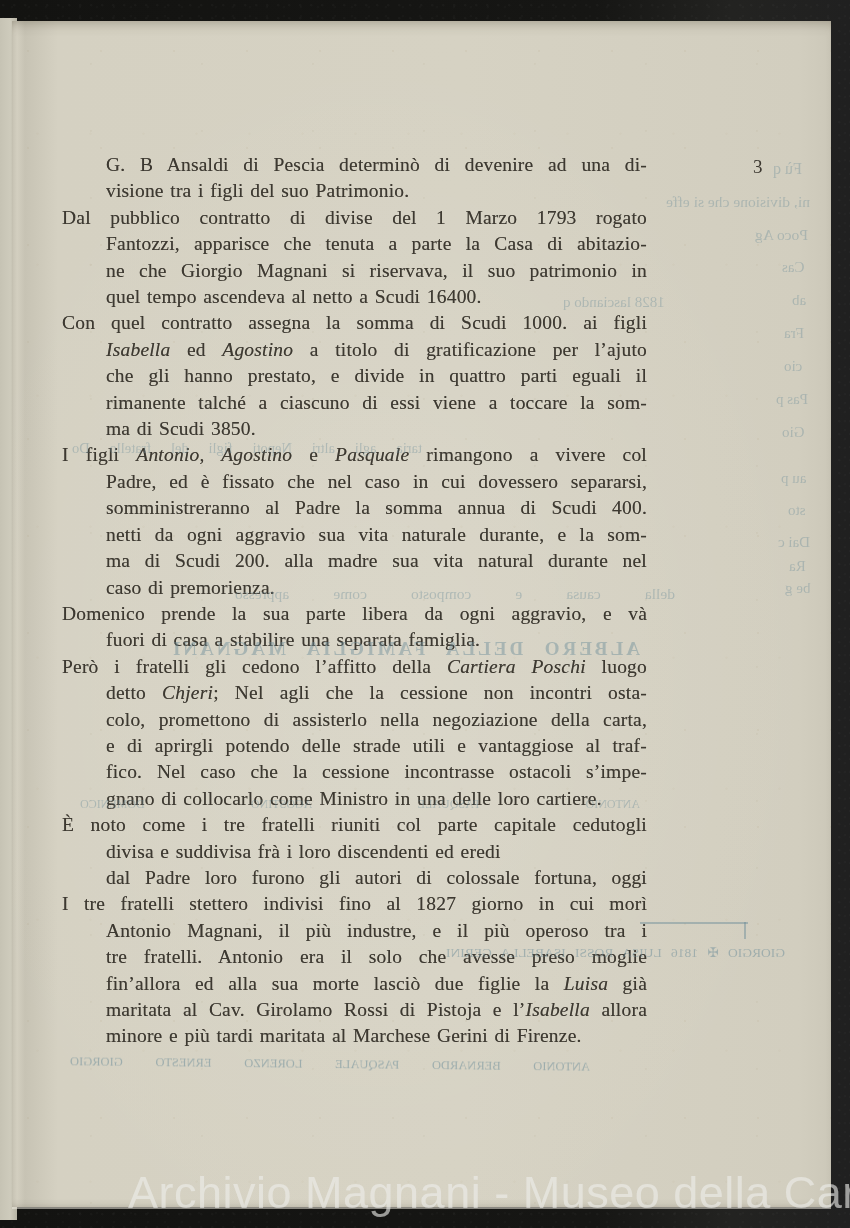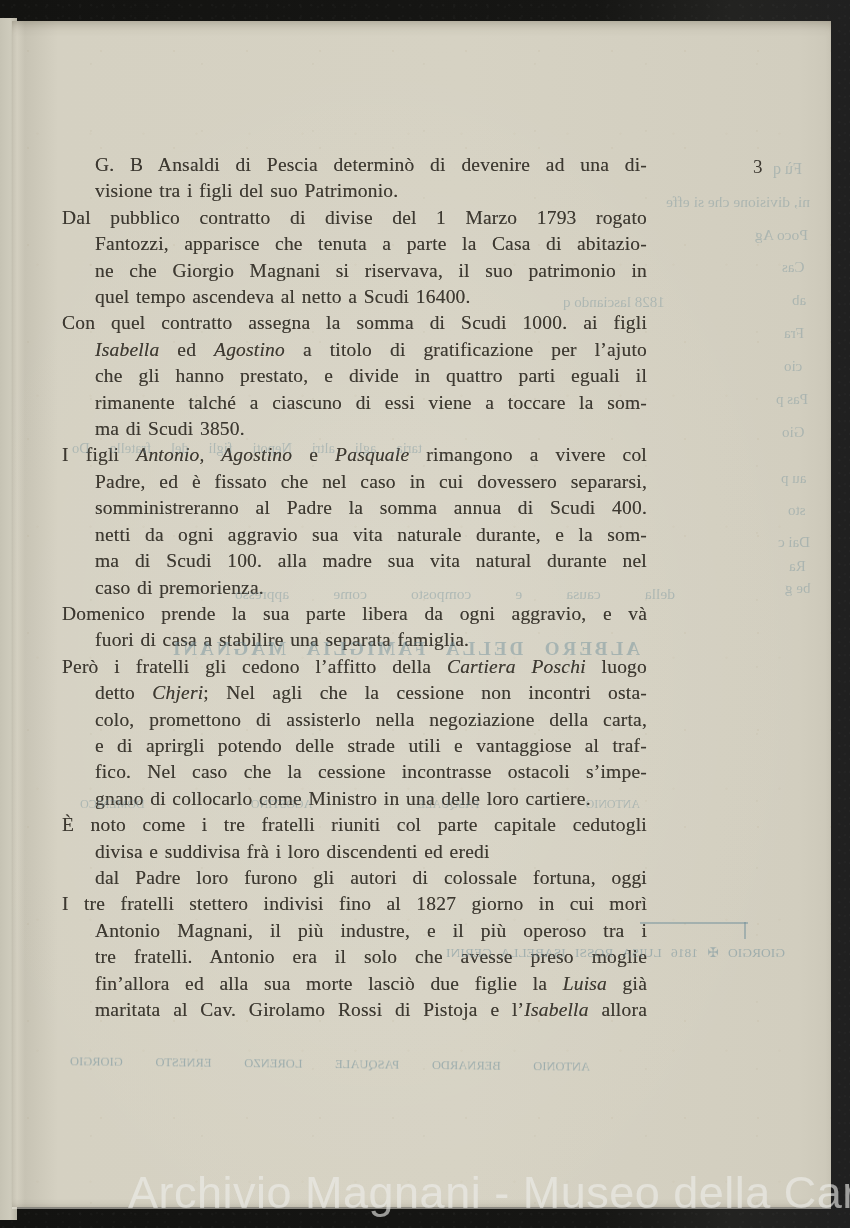--- a/index.html
+++ b/index.html
@@ -30,21 +30,21 @@
                      radial-gradient(circle at 48% 86%,rgba(150,120,70,.07) 0 .9px,transparent 1.5px);
     background-size:73px 97px,111px 67px,53px 131px;}
 
   .page-number{position:absolute;left:741px;top:135px;font-size:19px;color:#3d3931;}
 
   
   .text-block{position:absolute;left:62px;top:152px;width:585px;
     font-size:19.5px;color:#3d3931;word-spacing:1.5px;letter-spacing:.2px;
     text-shadow:0 0 .5px rgba(61,57,49,.55);}
   .ln{line-height:26.4px;white-space:normal;}
-  .ln.i{margin-left:33px;font-family:Liberation Serif, serif;}
+  .ln.i{margin-left:44px;font-family:Liberation Serif, serif;}
   .ln.j{text-align:justify;text-align-last:justify;}
   .ln i{font-style:italic;}
 
   
   .bleed-layer{position:absolute;inset:0;pointer-events:none;}
   .bleed{position:absolute;color:#6e8e9a;opacity:.38;white-space:nowrap;
     font-family:"Liberation Serif","DejaVu Serif",serif;filter:blur(.4px);
     transform:scaleX(-1);}
   .tree-line-h{position:absolute;left:640px;top:922px;width:108px;height:2px;
     background:rgba(104,138,150,.45);filter:blur(.3px);}
@@ -77,38 +77,39 @@
     <div class="ln i"><span>quel tempo ascendeva al netto a Scudi 16400.</span></div>
     <div class="ln j"><span>Con quel contratto assegna la somma di Scudi 1000. ai figli</span></div>
     <div class="ln i j"><span></span><i>Isabella</i><span> ed </span><i>Agostino</i><span> a titolo di gratificazione per l’ajuto</span></div>
     <div class="ln i j"><span>che gli hanno prestato, e divide in quattro parti eguali il</span></div>
     <div class="ln i j"><span>rimanente talché a ciascuno di essi viene a toccare la som-</span></div>
     <div class="ln i"><span>ma di Scudi 3850.</span></div>
     <div class="ln j"><span>I figli </span><i>Antonio, Agostino</i><span> e </span><i>Pasquale</i><span> rimangono a vivere col</span></div>
     <div class="ln i j"><span>Padre, ed è fissato che nel caso in cui dovessero separarsi,</span></div>
     <div class="ln i j"><span>somministreranno al Padre la somma annua di Scudi 400.</span></div>
     <div class="ln i j"><span>netti da ogni aggravio sua vita naturale durante, e la som-</span></div>
-    <div class="ln i j"><span>ma di Scudi 100. alla madre sua vita natural durante nel</span></div>
+    <div class="ln i j"><span>ma di Scudi 200. alla madre sua vita natural durante nel</span></div>
     <div class="ln i"><span>caso di premorienza.</span></div>
     <div class="ln j"><span>Domenico prende la sua parte libera da ogni aggravio, e và</span></div>
     <div class="ln i"><span>fuori di casa a stabilire una separata famiglia.</span></div>
     <div class="ln j"><span>Però i fratelli gli cedono l’affitto della </span><i>Cartiera Poschi</i><span> luogo</span></div>
     <div class="ln i j"><span>detto </span><i>Chjeri</i><span>; Nel agli che la cessione non incontri osta-</span></div>
     <div class="ln i j"><span>colo, promettono di assisterlo nella negoziazione della carta,</span></div>
     <div class="ln i j"><span>e di aprirgli potendo delle strade utili e vantaggiose al traf-</span></div>
     <div class="ln i j"><span>fico. Nel caso che la cessione incontrasse ostacoli s’impe-</span></div>
     <div class="ln i"><span>gnano di collocarlo come Ministro in una delle loro cartiere.</span></div>
     <div class="ln j"><span>È noto come i tre fratelli riuniti col parte capitale cedutogli</span></div>
     <div class="ln i"><span>divisa e suddivisa frà i loro discendenti ed eredi</span></div>
     <div class="ln i j"><span>dal Padre loro furono gli autori di colossale fortuna, oggi</span></div>
     <div class="ln j"><span>I tre fratelli stettero indivisi fino al 1827 giorno in cui morì</span></div>
     <div class="ln i j"><span>Antonio Magnani, il più industre, e il più operoso tra i</span></div>
     <div class="ln i j"><span>tre fratelli. Antonio era il solo che avesse preso moglie</span></div>
     <div class="ln i j"><span>fin’allora ed alla sua morte lasciò due figlie la </span><i>Luisa</i><span> già</span></div>
     <div class="ln i j"><span>maritata al Cav. Girolamo Rossi di Pistoja e l’</span><i>Isabella</i><span> allora</span></div>
+    <div class="ln i"><span>minore e più tardi maritata al Marchese Gerini di Firenze.</span></div>
   </div>
 
 <div class="bleed-layer">
   <div class="tree-line-h"></div>
   <div class="tree-line-v"></div>
 <div class="bleed" style="top: 160px; right: 48px; font-size: 16px; transform: scaleX(-1);">Fù q</div>
     <div class="bleed" style="top: 193px; right: 40px; font-size: 15.5px; transform: scaleX(-1);">ni, divisione che si effe</div>
     <div class="bleed" style="top: 226px; right: 42px; font-size: 15.5px; transform: scaleX(-1);">Poco Ag</div>
     <div class="bleed" style="top: 259px; right: 46px; font-size: 15px; transform: scaleX(-1);">Cas</div>
     <div class="bleed" style="top: 292px; right: 44px; font-size: 15px; transform: scaleX(-1);">ab</div>

